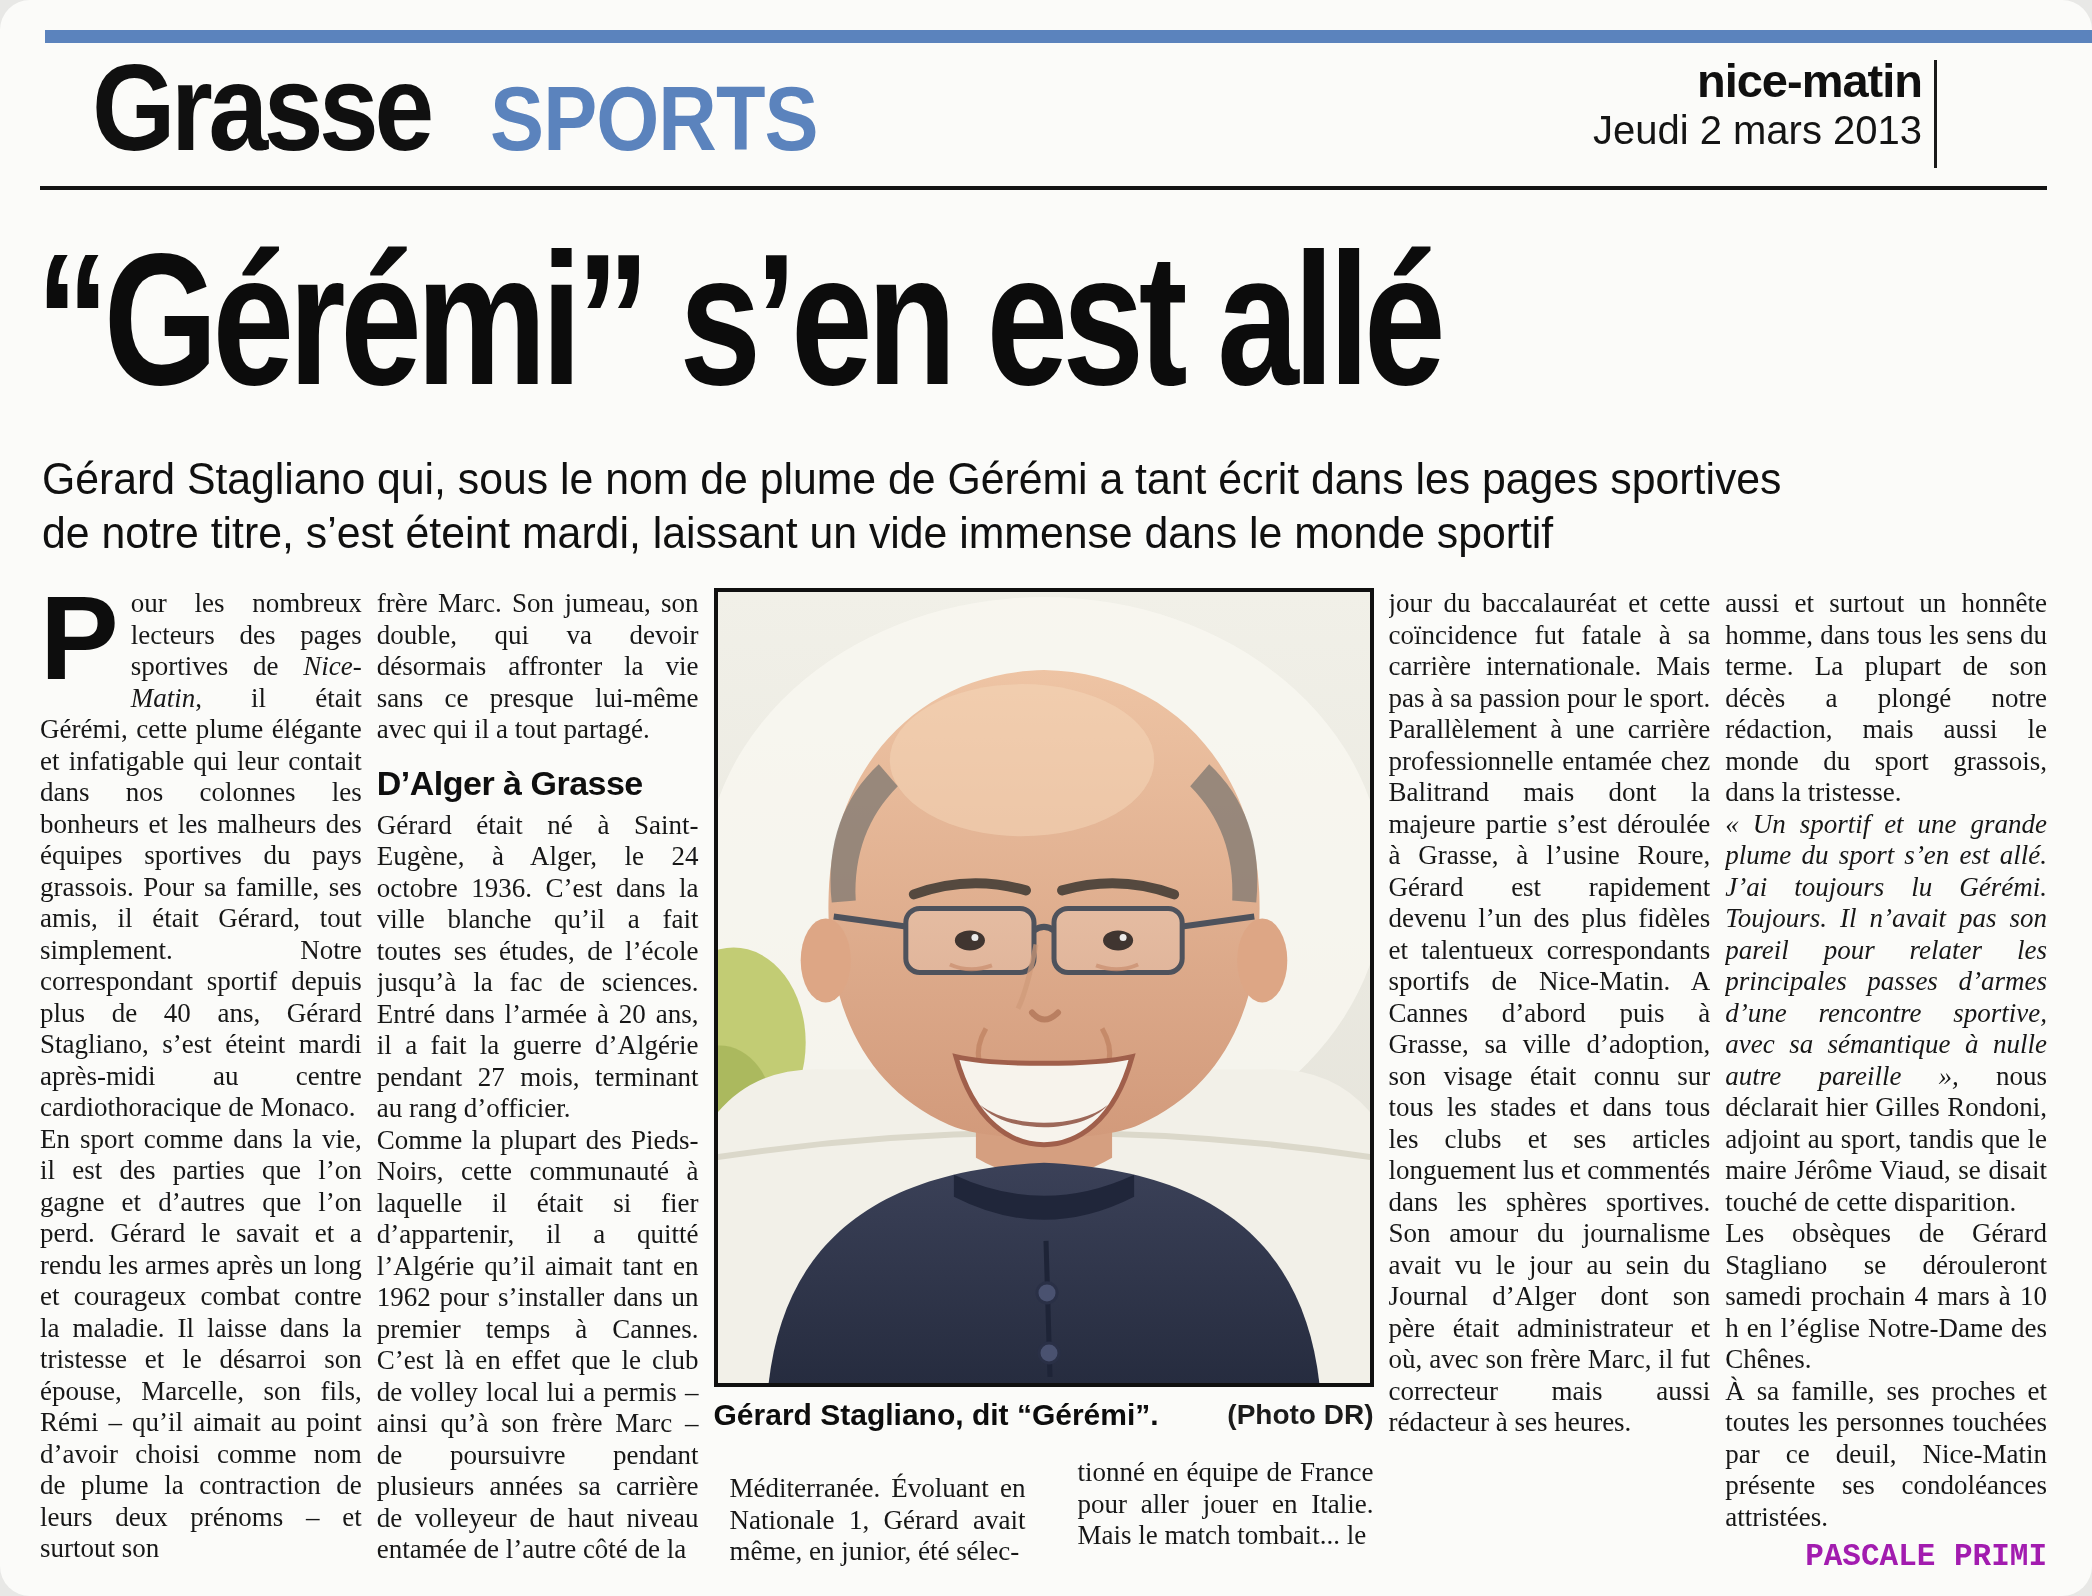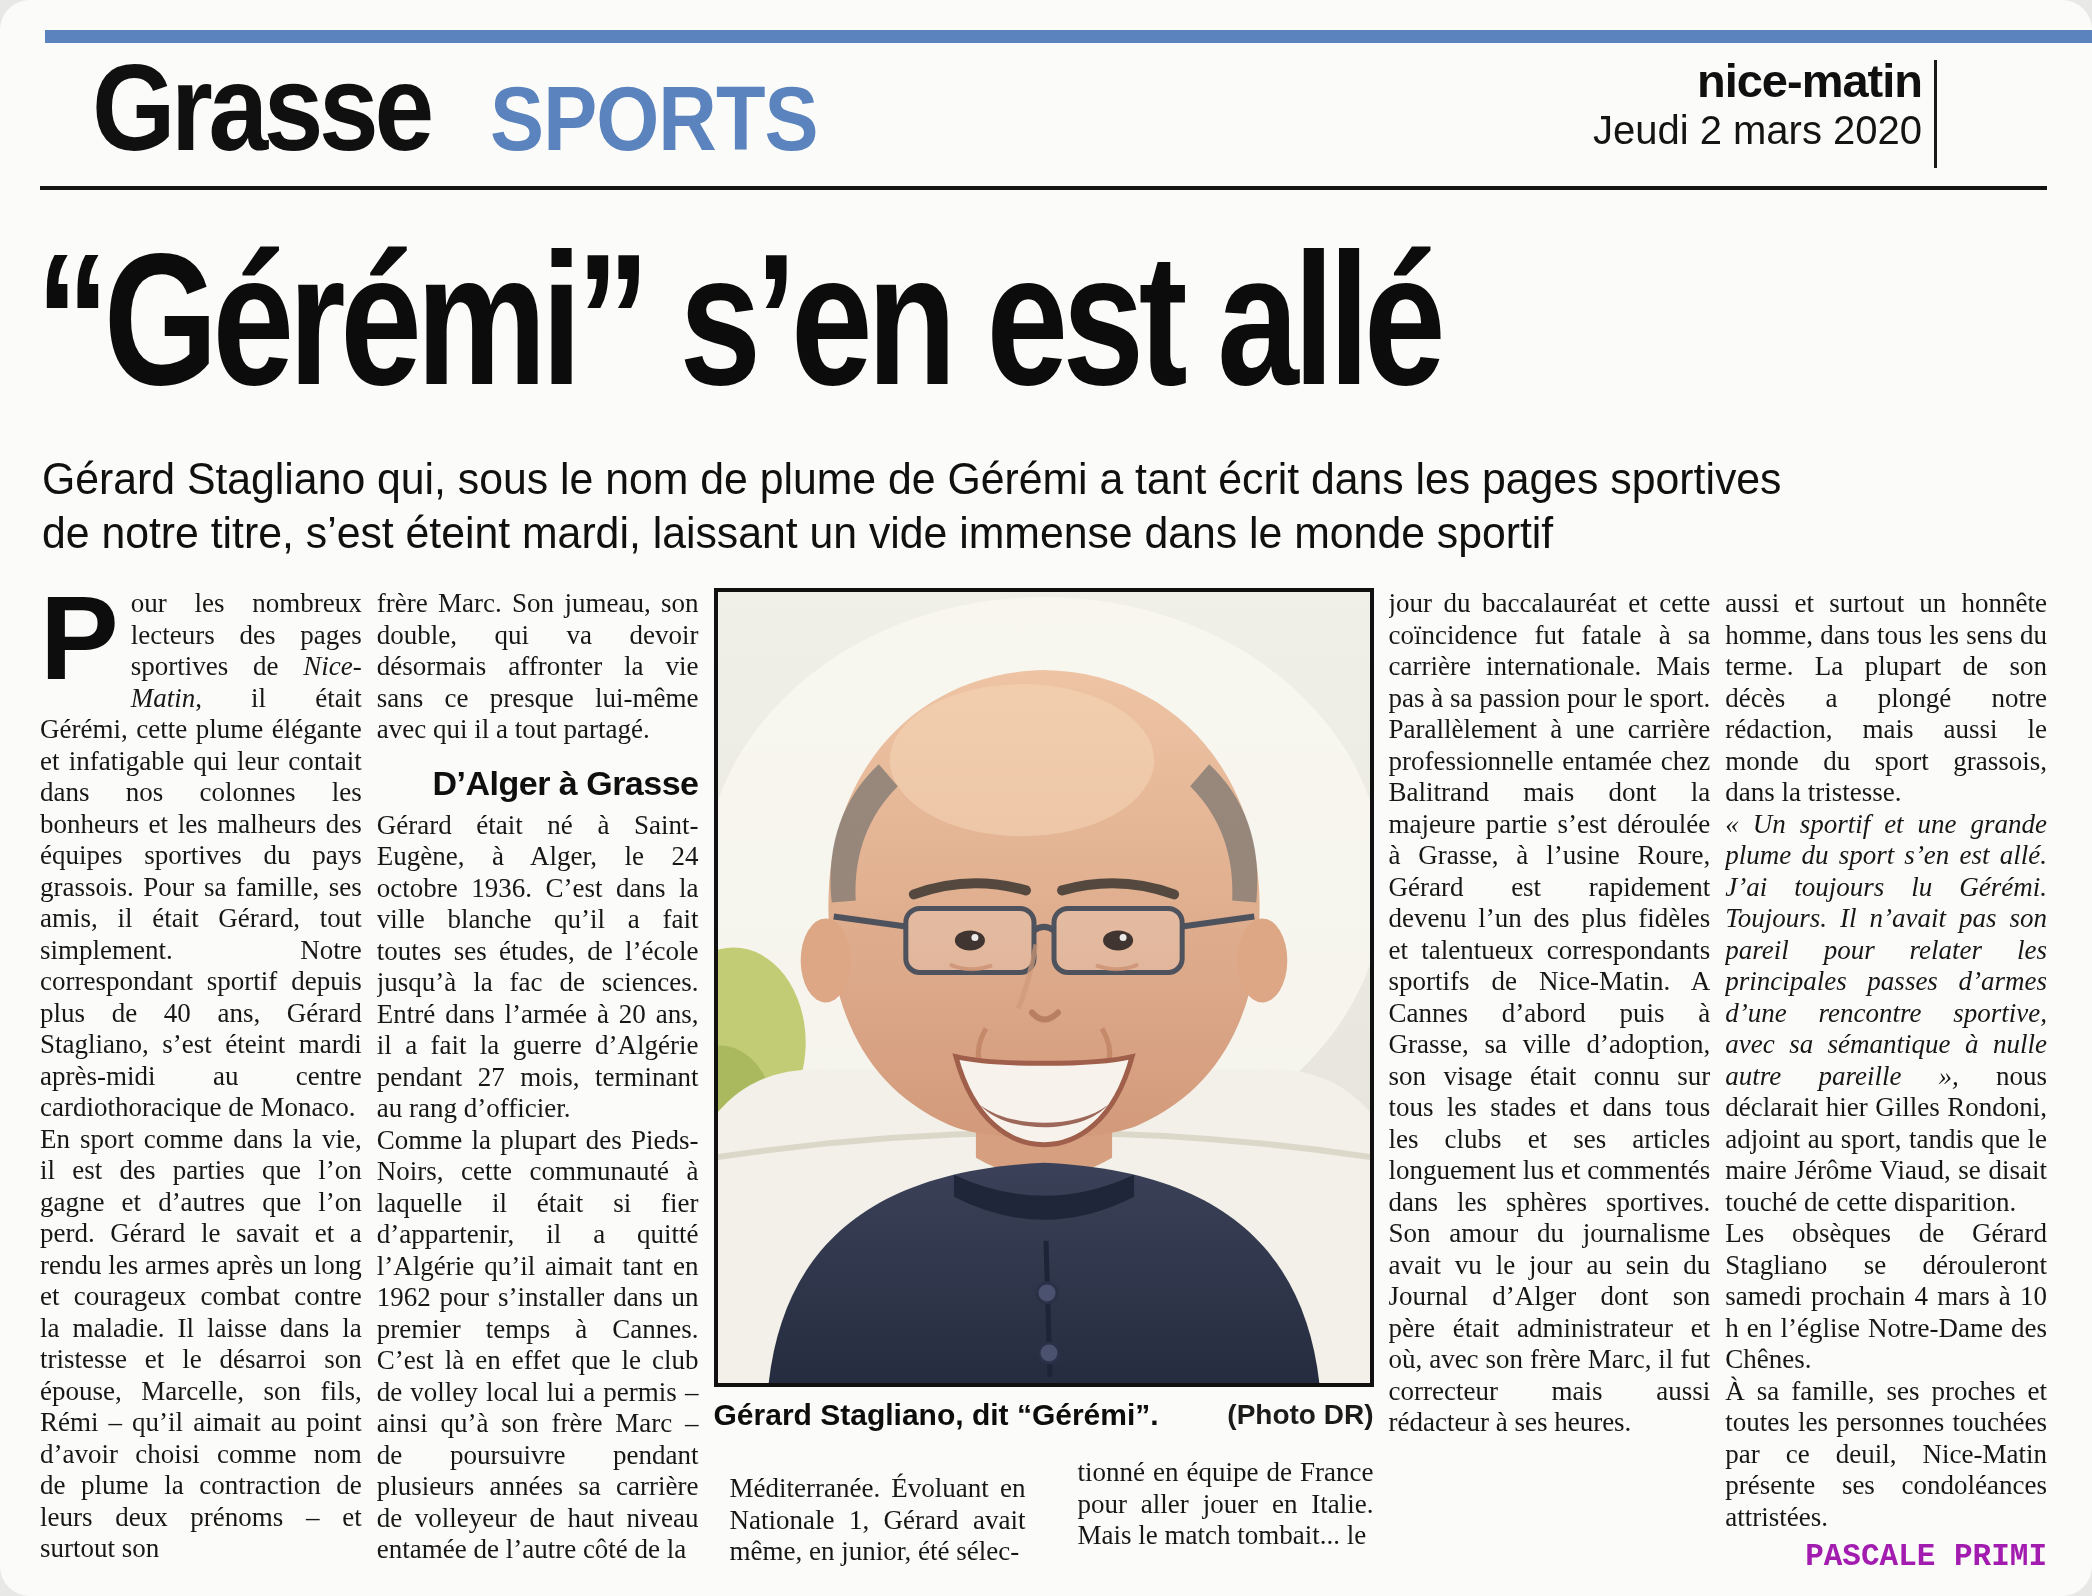--- a/index.html
+++ b/index.html
@@ -36,21 +36,21 @@
     display:flex; gap:15px; overflow:hidden;
   }
   .col{flex:1 1 0; font-size:27px; line-height:31.5px; text-align:justify; overflow:hidden; color:#171717;}
   .col p{margin:0; padding:0;}
   .dropcap{
     float:left; font-family:"Liberation Sans",sans-serif; font-weight:700;
     font-size:118px; line-height:92px; padding:4px 12px 0 0; color:#0d0d0d;
   }
   .subhead{
     font-family:"Liberation Sans",sans-serif; font-weight:700; font-size:34px; line-height:38px;
-    margin:18px 0 8px; letter-spacing:-.5px; color:#0f0f0f; text-align:right;
+    margin:18px 0 8px; letter-spacing:-.5px; color:#0f0f0f; text-align:left;
   }
   .it{font-style:italic;}
   .byline{
     text-align:right; font-family:Liberation Mono, monospace; font-weight:700;
     font-size:31px; line-height:40px; color:#a21caf; margin-top:4px;
   }
   
   .mid{flex:0 0 660px; display:flex; flex-direction:column;}
   .photo-frame{
     height:799px; box-sizing:border-box; border:4px solid #101010; background:#ecebe0;
@@ -68,21 +68,21 @@
 
 <div class="page">
 
   <div class="bluebar"></div>
   <div class="mast-left">
     <span class="grasse">Grasse</span>
     <span class="sports">SPORTS</span>
   </div>
   <div class="mast-right">
     <div class="brand">nice-matin</div>
-    <div class="issue-date">Jeudi 2 mars 2020</div>
+    <div class="issue-date">Jeudi 2 mars 2013</div>
   </div>
   <div class="mast-divider"></div>
   <div class="header-rule"></div>
 
   <div class="headline">“Gérémi” s’en est allé</div>
   <div class="standfirst">
     <div>Gérard Stagliano qui, sous le nom de plume de Gérémi a tant écrit dans les pages sportives</div>
     <div>de notre titre, s’est éteint mardi, laissant un vide immense dans le monde sportif</div>
   </div>
 

